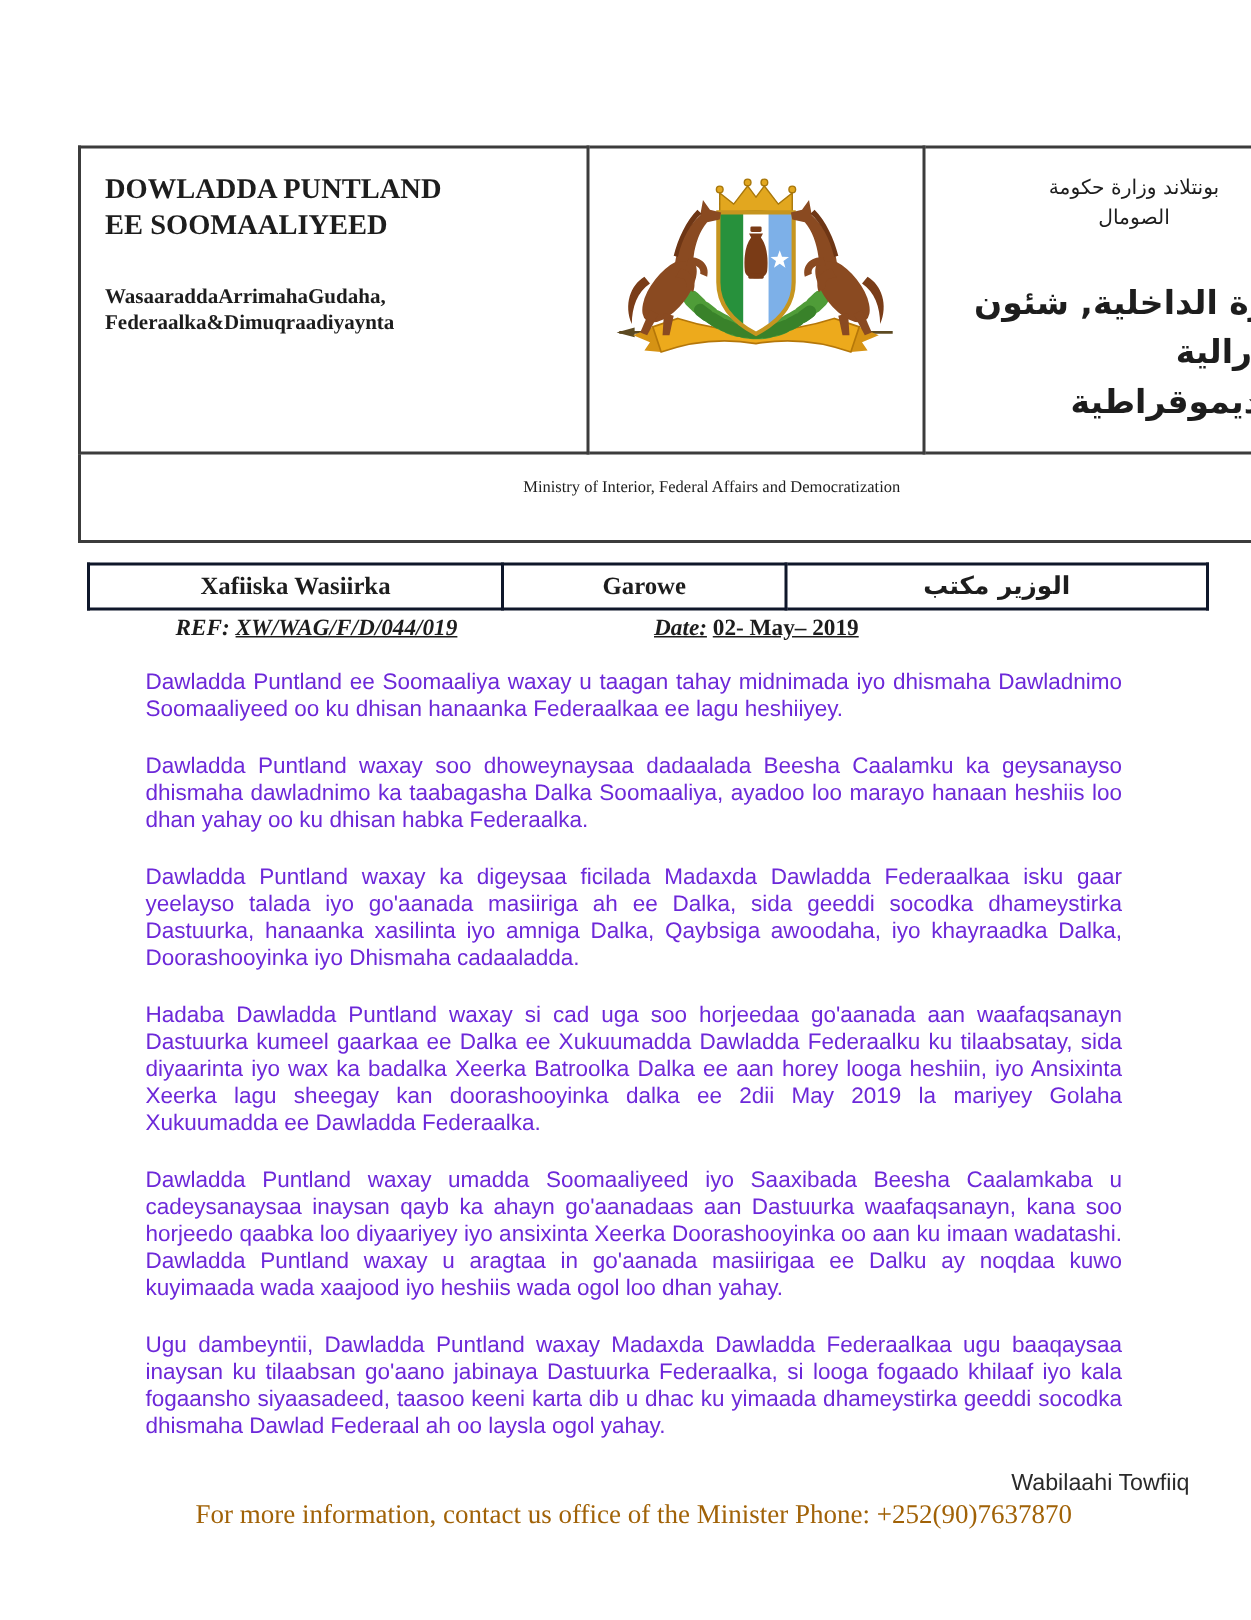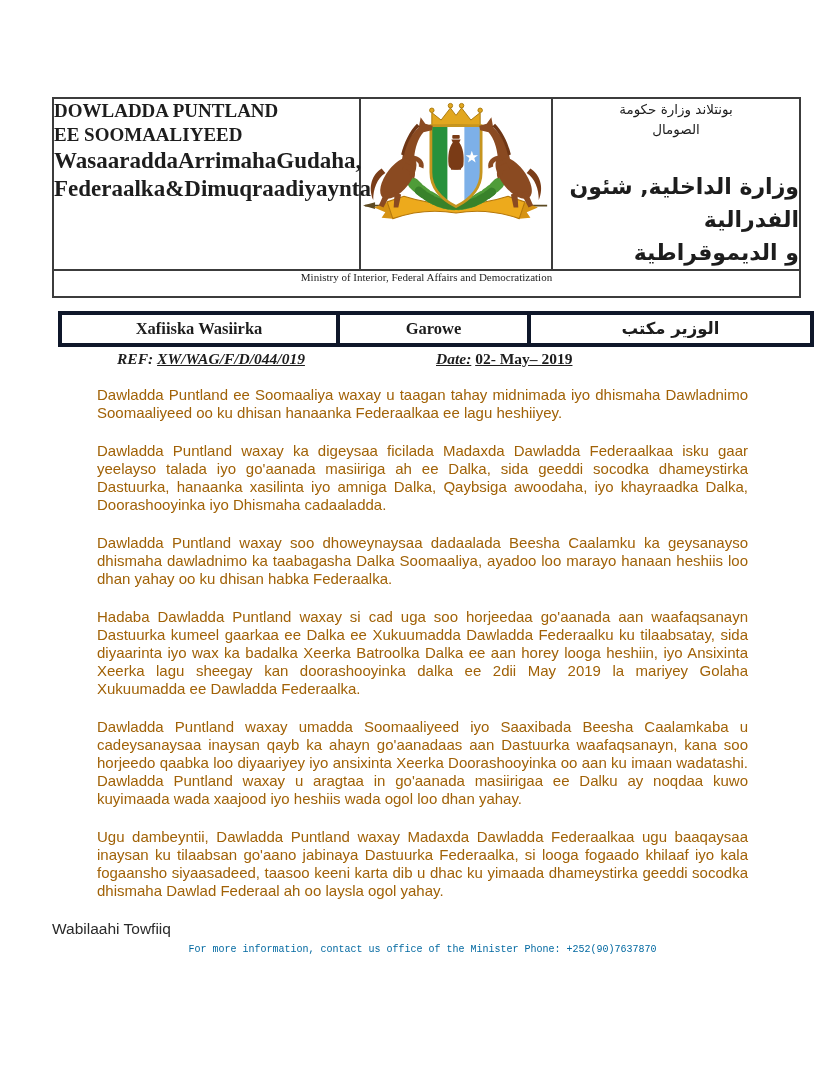--- a/index.html
+++ b/index.html
@@ -2,62 +2,62 @@
 <html><head>
 <meta charset="utf-8">
 <style>
   html,body{margin:0;padding:0;background:#fff;}
   .page{position:relative;width:834px;height:1080px;background:#ffffff;overflow:hidden;
         font-family:"Liberation Serif","DejaVu Serif",serif;color:#1d1d1d;}
   .content{position:absolute;left:52px;top:97px;width:741px;}
 
   
   table.letterhead{border-collapse:collapse;width:741px;table-layout:fixed;}
-  table.letterhead td{border:2px solid #3c3c3c;vertical-align:top;padding:0;}
+  table.letterhead td{border:2px solid #3c3c3c;vertical-align:top;padding:16px;}
   td.lh-left{width:305px;padding:10px 6px 6px 12px;}
   td.lh-emblem{width:190px;text-align:center;vertical-align:middle;}
   td.lh-arabic{width:246px;padding:8px 8px 6px 8px;}
   .org-block{font-weight:bold;font-size:19px;line-height:1.25;}
-  .dept-block{font-weight:bold;font-size:23px;line-height:1.25;}
+  .dept-block{font-weight:bold;font-size:14px;line-height:1.25;margin-top:27px;}
   .ar-small{font-family:"DejaVu Sans",sans-serif;font-size:13.5px;line-height:1.5;text-align:center;direction:rtl;}
   .ar-bold{font-family:"DejaVu Sans",sans-serif;font-weight:bold;font-size:22px;line-height:1.5;
            text-align:right;direction:rtl;margin-top:30px;}
   td.lh-ministry{text-align:center;font-weight:normal;font-size:11px;height:25px;vertical-align:middle;padding:2px 0 3px 0;}
 
   
   table.office{border-collapse:collapse;width:734px;margin:13px 0 0 6px;table-layout:fixed;}
-  table.office td{border:4px solid #0f172a;text-align:center;vertical-align:middle;height:26px;
+  table.office td{border:2px solid #0f172a;text-align:center;vertical-align:middle;height:26px;
                   font-weight:bold;font-size:16.5px;}
   td.office-left{width:272px;}
   td.office-mid{width:185px;}
   td.office-ar{width:277px;font-family:"DejaVu Sans",sans-serif;font-weight:normal;font-size:14.5px;direction:rtl;}
 
   
   .ref-row{position:relative;height:21px;margin-top:3px;font-size:15.5px;font-weight:bold;}
   .ref-part{position:absolute;left:65px;top:0;font-style:italic;}
   .date-part{position:absolute;left:384px;top:0;}
   .u{text-decoration:underline;}
   .it{font-style:italic;}
 
   
   .doc-title{text-align:center;margin-top:2px;font-family:"Liberation Sans","DejaVu Sans",sans-serif;
              font-weight:bold;font-size:19px;}
   .doc-title span{text-decoration:underline;text-decoration-thickness:2px;text-underline-offset:3px;}
 
   
   .body-text{margin:15px 0 0 45px;width:651px;font-family:"Liberation Sans","DejaVu Sans",sans-serif;
-             font-size:15px;line-height:18px;text-align:justify;color:#a16207;}
+             font-size:15px;line-height:18px;text-align:justify;color:#6d28d9;}
   .body-text p{margin:0 0 20px 0;}
 
-  .closing{margin-top:20px;text-align:left;font-family:"Liberation Sans","DejaVu Sans",sans-serif;
+  .closing{margin-top:20px;text-align:right;font-family:"Liberation Sans","DejaVu Sans",sans-serif;
            font-size:15.5px;color:#2a2a2a;}
   .footer-ministry{margin-top:5px;text-align:center;font-weight:bold;font-size:17.5px;
                    text-decoration:underline;text-decoration-thickness:2px;color:#111;}
-  .footer-contact,.footer-email{text-align:center;font-family:Liberation Mono, monospace;
-                   font-size:10px;line-height:17px;color:#0369a1;}
+  .footer-contact,.footer-email{text-align:center;font-family:Liberation Serif, serif;
+                   font-size:18px;line-height:17px;color:#a16207;}
   .footer-contact{margin-top:3px;}
 </style>
 </head>
 <body>
 
 <div class="page">
   <div class="content">
 
     <table class="letterhead">
       <tbody>
@@ -159,22 +159,22 @@
       </span>
       <span class="date-part">
         <span class="u it">Date:</span>
         <span class="u">02- May– 2019</span>
       </span>
     </div>
 
 
     <div class="body-text">
       <p>Dawladda Puntland ee Soomaaliya waxay u taagan tahay midnimada iyo dhismaha Dawladnimo Soomaaliyeed oo ku dhisan hanaanka Federaalkaa ee lagu heshiiyey.</p>
+      <p>Dawladda Puntland waxay soo dhoweynaysaa dadaalada Beesha Caalamku ka geysanayso dhismaha dawladnimo ka taabagasha Dalka Soomaaliya, ayadoo loo marayo hanaan heshiis loo dhan yahay oo ku dhisan habka Federaalka.</p>
       <p>Dawladda Puntland waxay ka digeysaa ficilada Madaxda Dawladda Federaalkaa isku gaar yeelayso talada iyo go'aanada masiiriga ah ee Dalka, sida geeddi socodka dhameystirka Dastuurka, hanaanka xasilinta iyo amniga Dalka, Qaybsiga awoodaha, iyo khayraadka Dalka, Doorashooyinka iyo Dhismaha cadaaladda.</p>
-      <p>Dawladda Puntland waxay soo dhoweynaysaa dadaalada Beesha Caalamku ka geysanayso dhismaha dawladnimo ka taabagasha Dalka Soomaaliya, ayadoo loo marayo hanaan heshiis loo dhan yahay oo ku dhisan habka Federaalka.</p>
       <p>Hadaba Dawladda Puntland waxay si cad uga soo horjeedaa go'aanada aan waafaqsanayn Dastuurka kumeel gaarkaa ee Dalka ee Xukuumadda Dawladda Federaalku ku tilaabsatay, sida diyaarinta iyo wax ka badalka Xeerka Batroolka Dalka ee aan horey looga heshiin, iyo Ansixinta Xeerka lagu sheegay kan doorashooyinka dalka ee 2dii May 2019 la mariyey Golaha Xukuumadda ee Dawladda Federaalka.</p>
       <p>Dawladda Puntland waxay umadda Soomaaliyeed iyo Saaxibada Beesha Caalamkaba u cadeysanaysaa inaysan qayb ka ahayn go'aanadaas aan Dastuurka waafaqsanayn, kana soo horjeedo qaabka loo diyaariyey iyo ansixinta Xeerka Doorashooyinka oo aan ku imaan wadatashi. Dawladda Puntland waxay u aragtaa in go'aanada masiirigaa ee Dalku ay noqdaa kuwo kuyimaada wada xaajood iyo heshiis wada ogol loo dhan yahay.</p>
       <p>Ugu dambeyntii, Dawladda Puntland waxay Madaxda Dawladda Federaalkaa ugu baaqaysaa inaysan ku tilaabsan go'aano jabinaya Dastuurka Federaalka, si looga fogaado khilaaf iyo kala fogaansho siyaasadeed, taasoo keeni karta dib u dhac ku yimaada dhameystirka geeddi socodka dhismaha Dawlad Federaal ah oo laysla ogol yahay.</p>
     </div>
 
     <div class="closing">Wabilaahi Towfiiq</div>
     <div class="footer-contact">For more information, contact us office of the Minister Phone: +252(90)7637870</div>
 
   </div>
 </div>

